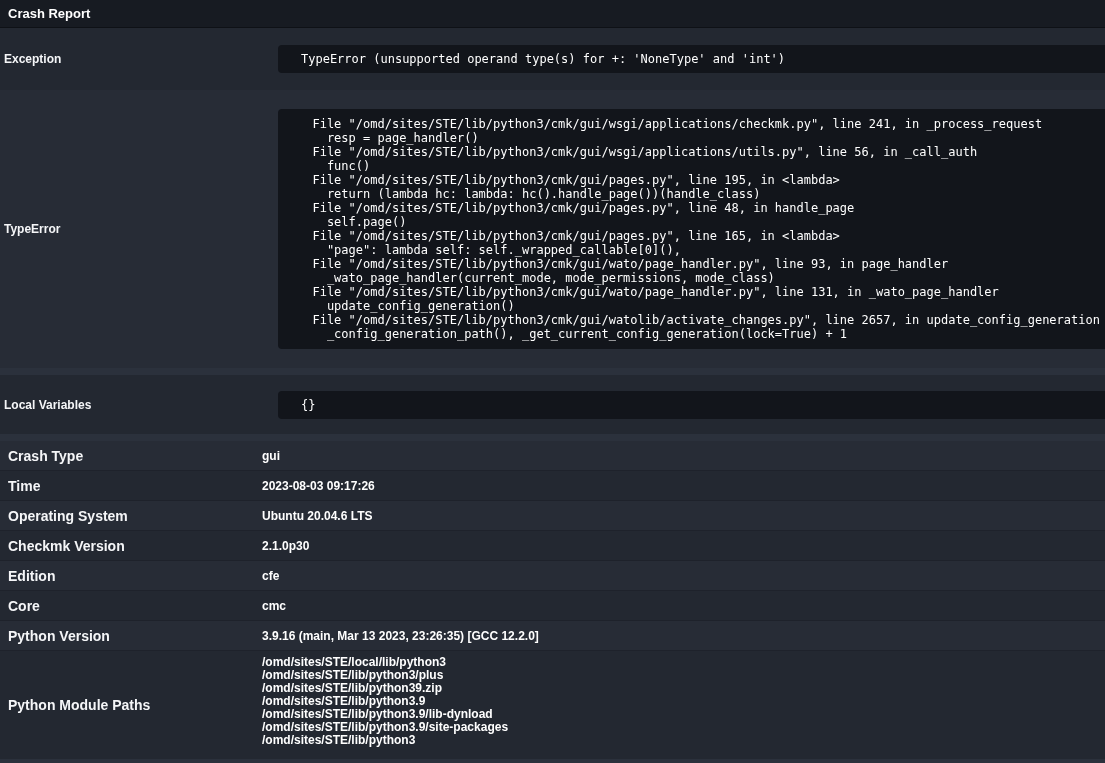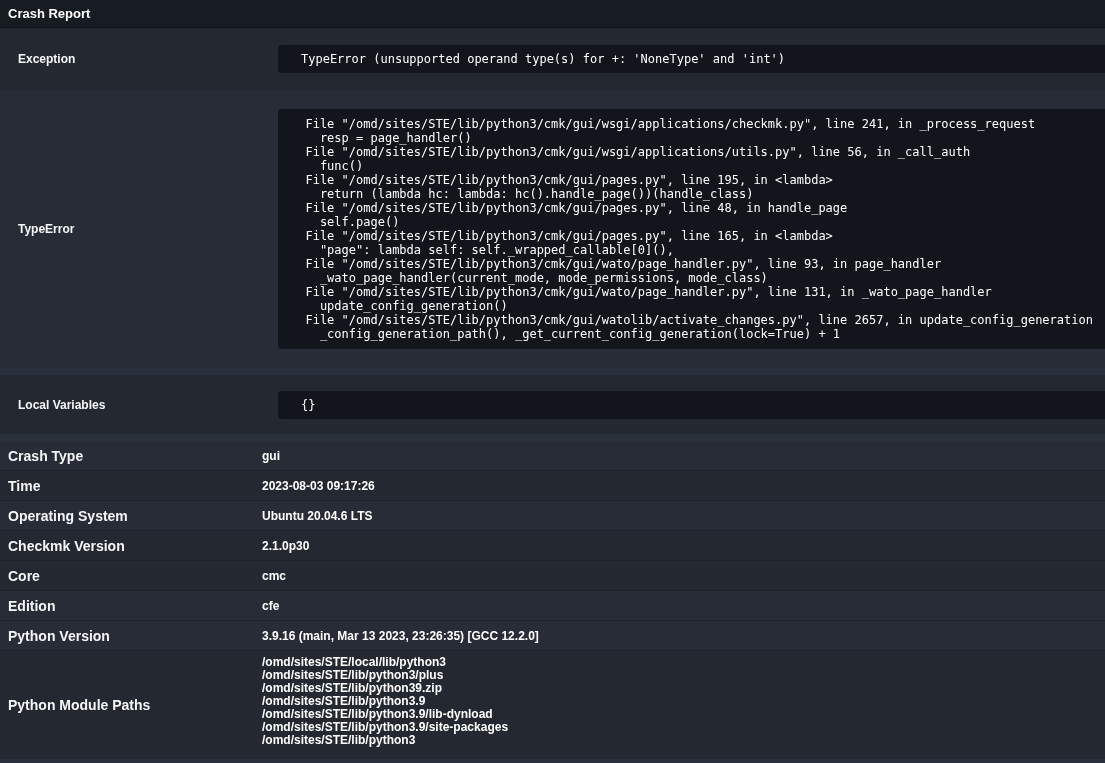--- a/index.html
+++ b/index.html
@@ -22,38 +22,38 @@
   .titlebar .title { font-size: 13px; font-weight: 700; color: #ffffff; }
 
   
   .section-row { display: flex; width: 100%; }
   .row-dark  { background: #232831; }
   .row-light { background: #272c36; }
   .sep-band  { height: 7px; flex: 0 0 7px; background: #2b313c; }
 
   .section-row .slabel {
     width: 278px; flex: 0 0 278px;
-    padding-left: 18px;
+    padding-left: 4px;
     display: flex; align-items: center;
     font-size: 12px; font-weight: 700; color: #f5f6f8;
   }
   .section-row .scontent { flex: 1; display: flex; align-items: center; min-width: 0; }
 
   .codeblock {
     flex: 1;
     background: #12151b;
     border-radius: 4px 0 0 4px;
     color: #ffffff;
     font-family: "DejaVu Sans Mono", monospace;
     font-size: 12px; line-height: 14px;
     padding: 7px 23px;
     white-space: pre;
     overflow: hidden;
   }
-  .codeblock.multiline { padding: 8px 13px; }
+  .codeblock.multiline { padding: 8px 20px; }
 
   #exception-row { height: 62px; flex: 0 0 62px; }
   #traceback-row { height: 278px; flex: 0 0 278px; }
   #localvars-row { height: 59px; flex: 0 0 59px; }
 
   
   .trow {
     display: flex; width: 100%;
     height: 30px; flex: 0 0 30px;
     border-bottom: 1px solid #1e222b;
@@ -134,27 +134,27 @@
       <div class="tvalue">2023-08-03 09:17:26</div>
     </div>
     <div class="trow row-light">
       <div class="tlabel">Operating System</div>
       <div class="tvalue">Ubuntu 20.04.6 LTS</div>
     </div>
     <div class="trow row-dark">
       <div class="tlabel">Checkmk Version</div>
       <div class="tvalue">2.1.0p30</div>
     </div>
+    <div class="trow row-light">
+      <div class="tlabel">Edition</div>
+      <div class="tvalue">cfe</div>
+    </div>
     <div class="trow row-dark">
       <div class="tlabel">Core</div>
       <div class="tvalue">cmc</div>
-    </div>
-    <div class="trow row-light">
-      <div class="tlabel">Edition</div>
-      <div class="tvalue">cfe</div>
     </div>
     <div class="trow row-light">
       <div class="tlabel">Python Version</div>
       <div class="tvalue">3.9.16 (main, Mar 13 2023, 23:26:35) [GCC 12.2.0]</div>
     </div>
     <div class="trow row-dark tall">
       <div class="tlabel">Python Module Paths</div>
       <div class="tvalue">
         <div class="multiline-value">/omd/sites/STE/local/lib/python3
 /omd/sites/STE/lib/python3/plus

